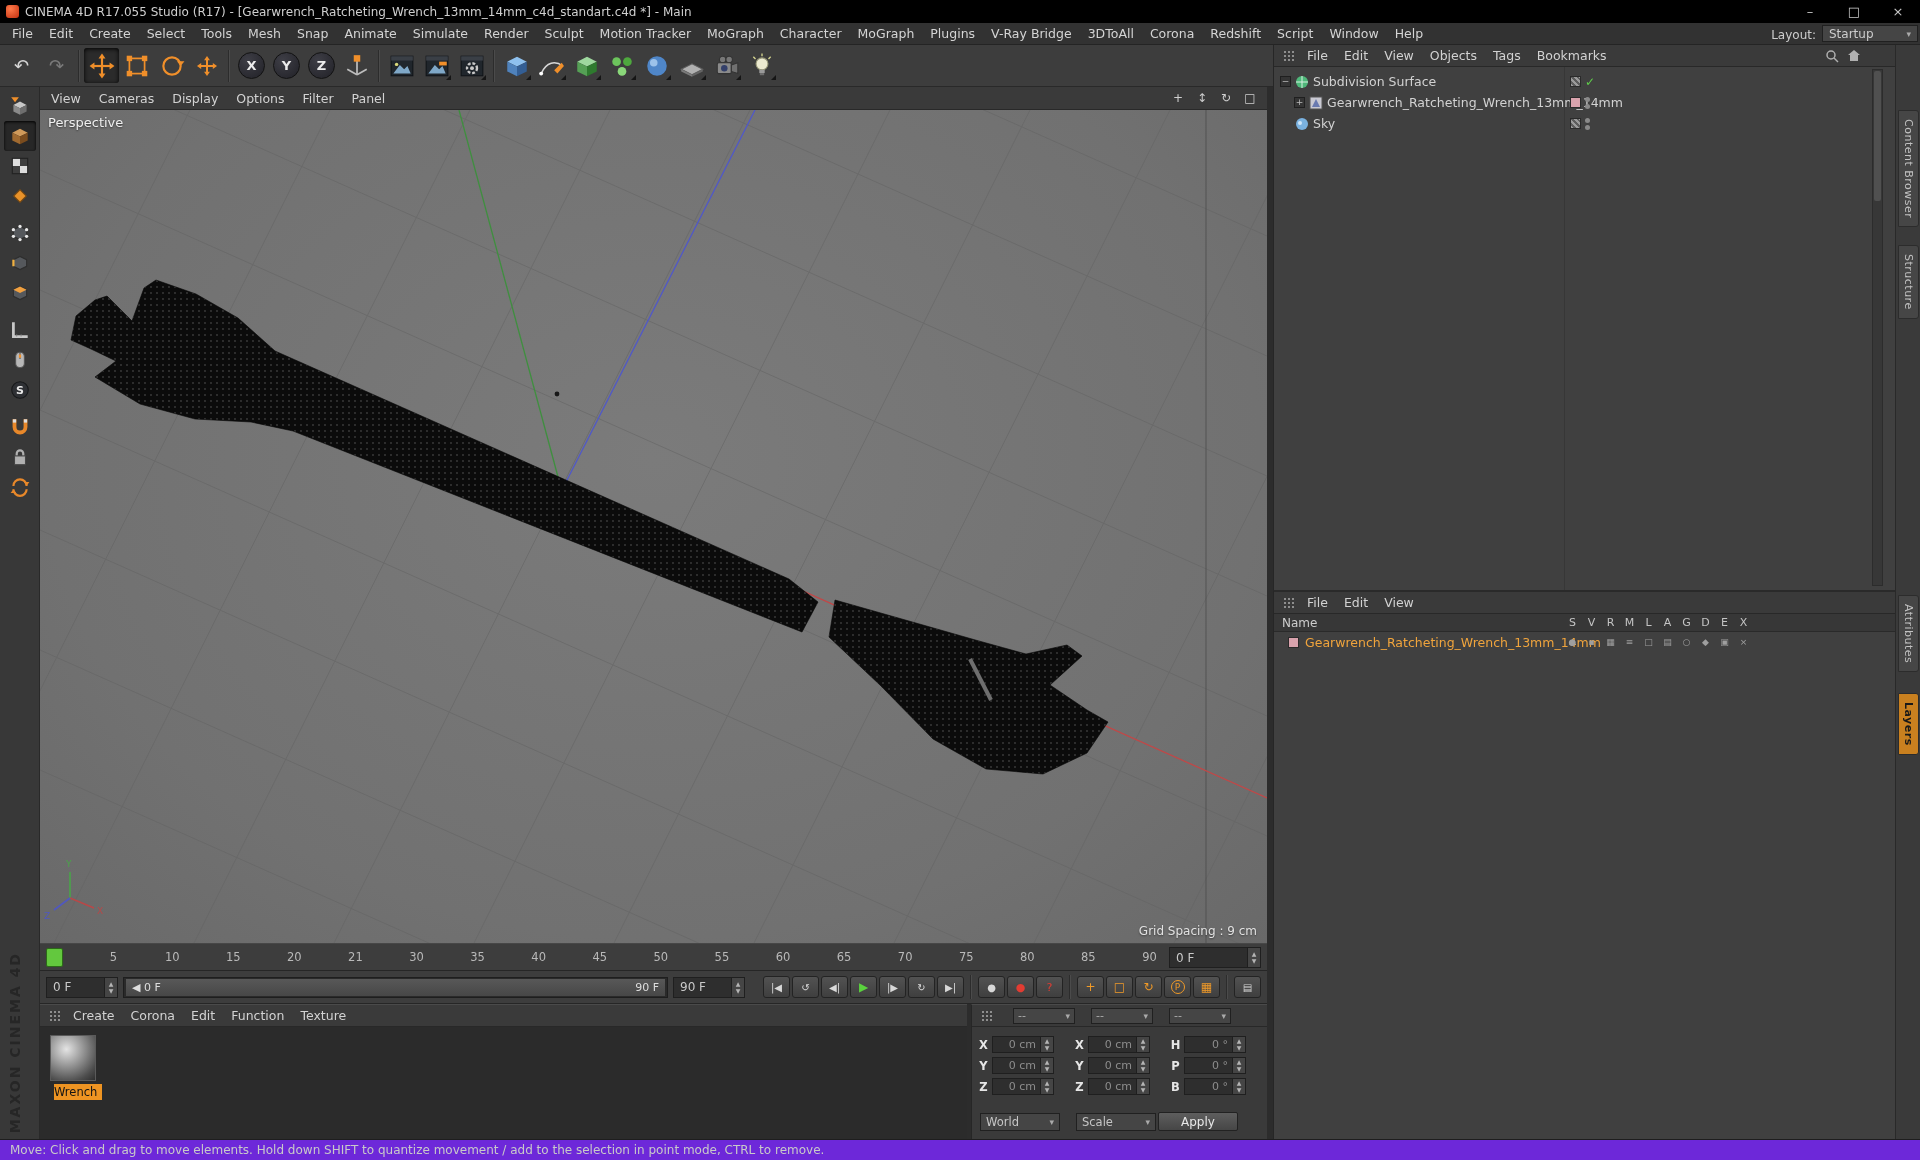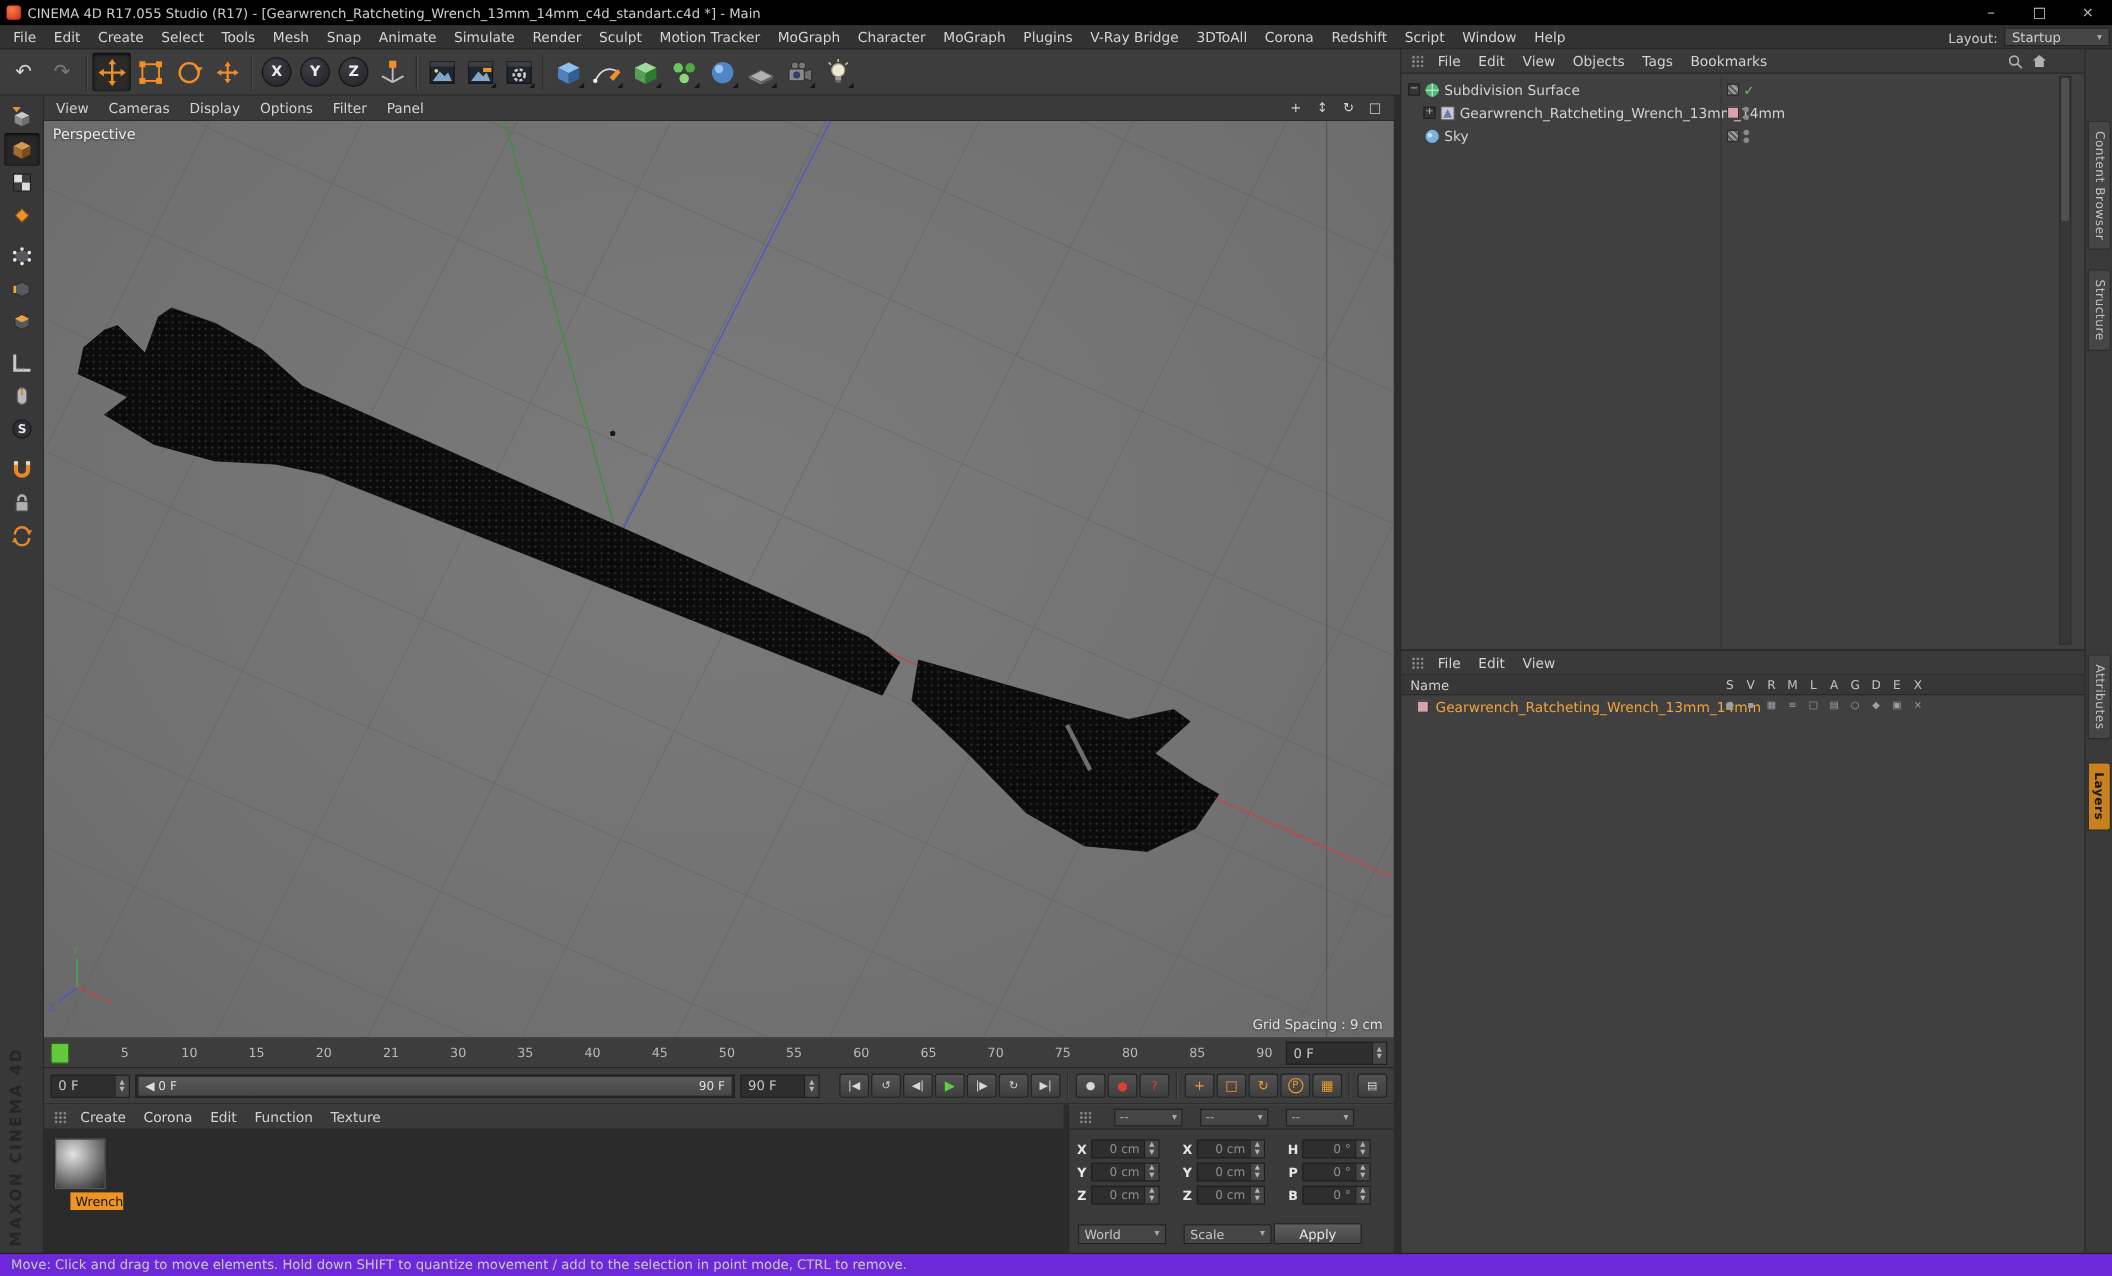--- a/index.html
+++ b/index.html
@@ -80,21 +80,21 @@
 
   
   .phead{height:22px;background:#3a3a3a;border-bottom:1px solid #282828;display:flex;align-items:center;padding-left:4px}
   .pmitem{padding:0 8px;font-size:12.5px;color:#d2d2d2}
   .grip{width:11px;height:11px;margin:0 5px;background-image:radial-gradient(#8e8e8e 1px,transparent 1.3px);background-size:4px 4px;flex:0 0 auto}
 
   
   #materials{left:40px;top:1004px;width:927px;height:135px;background:#2b2b2b;border-top:1px solid #4a4a4a}
   .matthumb{position:absolute;left:10px;top:30px;width:46px;height:46px;border:1px solid #5a5a5a;
             background:radial-gradient(circle at 35% 30%,#e4e4e4 0%,#9a9a9a 38%,#4d4d4d 78%,#2e2e2e 100%)}
-  .matlabel{position:absolute;left:24px;top:79px;width:48px;text-align:right;font-size:11.5px;color:#141414;padding:1px 0}
+  .matlabel{position:absolute;left:14px;top:79px;width:48px;text-align:left;font-size:11.5px;color:#141414;padding:1px 0}
 
   
   #coords{left:971px;top:1004px;width:296px;height:135px;background:#3a3a3a;border-left:1px solid #262626;border-top:1px solid #4a4a4a}
   .cdd{background:#454545;border:1px solid #202020;height:16px;display:flex;align-items:center;justify-content:space-between;font-size:11px;color:#b0b0b0;padding:0 4px;width:62px;margin-left:16px}
   .crow{position:absolute;display:flex;align-items:center;gap:3px}
   .clabel{width:11px;font-size:11.5px;font-weight:bold;color:#e6e6e6;text-align:center}
   .cfield{width:62px;height:17px}
   .cfield .val{text-align:right;padding:0 4px 0 0;color:#8d8d8d;font-size:11px}
   .cddb{background:#454545;border:1px solid #202020;height:18px;display:flex;align-items:center;justify-content:space-between;font-size:11.5px;color:#c6c6c6;padding:0 5px;width:80px}
   .applybtn{width:80px;height:19px;background:linear-gradient(#5e5e5e,#464646);border:1px solid #222;border-radius:2px;display:flex;align-items:center;justify-content:center;font-size:12px;color:#e8e8e8}

